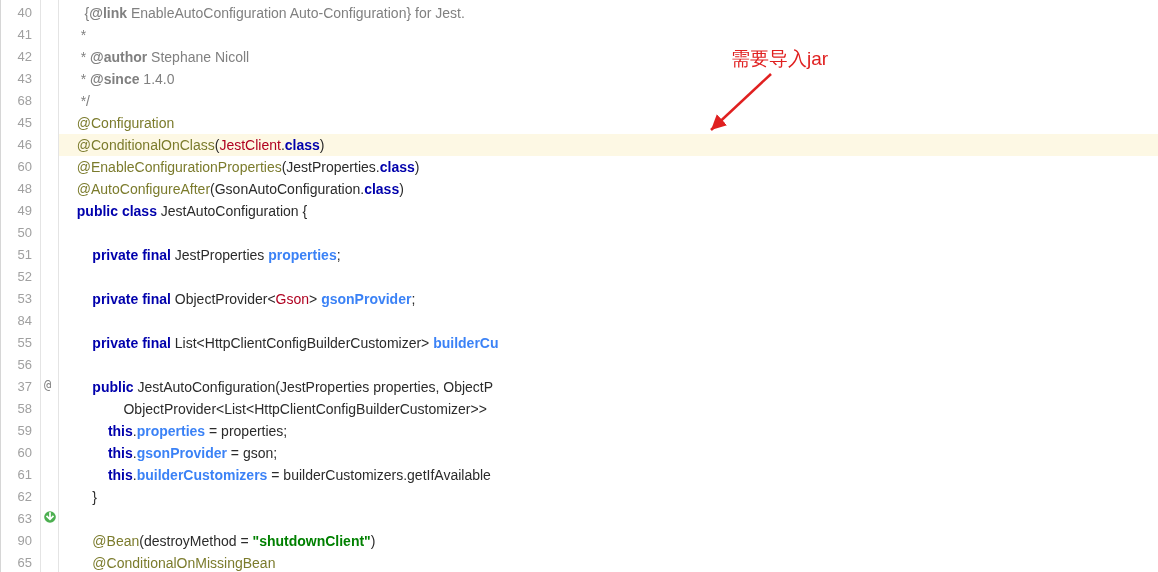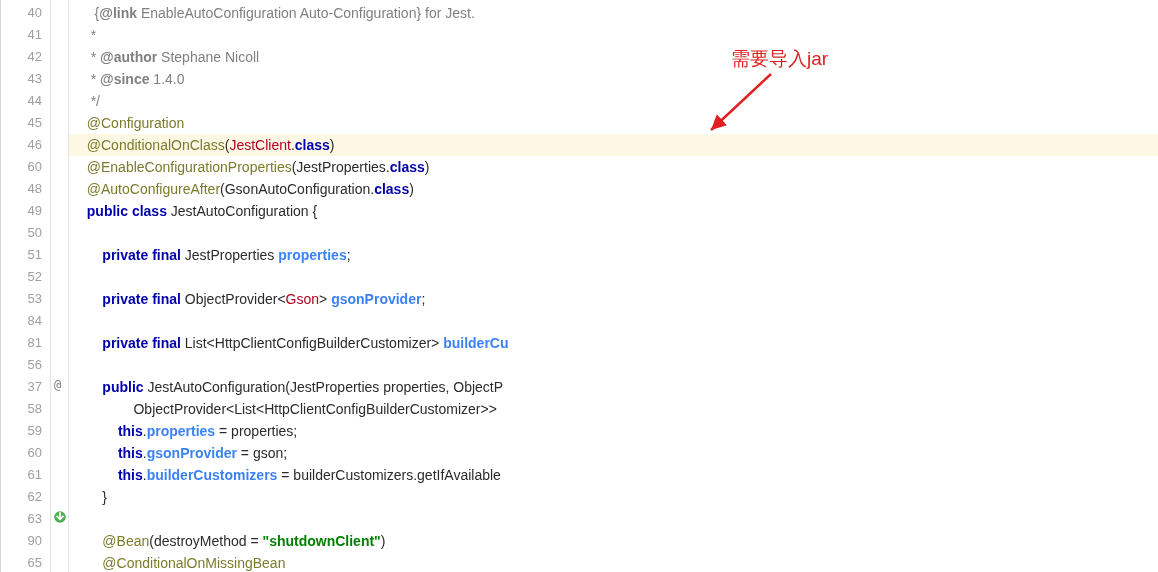--- a/index.html
+++ b/index.html
@@ -5,21 +5,21 @@
   * { margin: 0; padding: 0; box-sizing: border-box; font-family: "Segoe UI", Arial, sans-serif; }
   body { font-size: 13px; color: #2b2b2b; background: #ffffff; overflow: hidden; width: 1158px; height: 572px; }
   .app { display: flex; width: 1158px; height: 572px; }
   .sidebar { width: 418px; background: #ffffff; border-right: 1px solid #d6d6d6; overflow: hidden; font-size: 13px; }
   .tree { padding-top: 2px; }
   .tree-row { display: flex; align-items: center; height: 21px; white-space: nowrap; cursor: default; padding-right:6px; }
   .tree-row.selected { background: #d5e4f1; }
   .tw { width: 12px; height: 12px; display: inline-block; margin-right: 2px; position: relative; }
   .editor { flex:1; display:flex; flex-direction:column; }
   .code-area { flex:1; display:flex; background:#ffffff; position:relative; overflow:hidden;}
-  .gutter { width:50px; text-align:right; padding:2px 8px 10px 0; color:#a0a0a0; font-family: "Consolas","Menlo",monospace; font-size:13px; line-height:22px; user-select:none; border-right:1px solid #e4e4e4; }
+  .gutter { width:40px; text-align:right; padding:2px 8px 10px 0; color:#a0a0a0; font-family: "Consolas","Menlo",monospace; font-size:13px; line-height:22px; user-select:none; border-right:1px solid #e4e4e4; }
   .gutter div { height:22px; }
   .gutter-icons { width:18px; border-right:1px solid #e4e4e4; position:relative; }
   .code { flex:1; font-family:"Consolas","Menlo",monospace; font-size:14px; line-height:22px; padding:2px 0 0 10px; white-space:pre; color:#2b2b2b; overflow:hidden;}
   .code .line { height:22px; }
   .kw { color:#0000ac; font-weight:bold;text-align:right; }
   .ann { color:#7b7b2c; }
   .str { color:#008000; font-weight:bold; }
   .cmt { color:#808080; }
   .doc-kw { color:#808080; font-weight:bold; }
   .fld { color:#3b82f6; font-weight:bold;}
@@ -85,32 +85,32 @@
       </div>
   </div>
 
   <div class="editor">
     <div class="code-area">
       <div class="gutter" id="gutter">
           <div>40</div>
           <div>41</div>
           <div>42</div>
           <div>43</div>
-          <div>44</div>
+          <div>68</div>
           <div>45</div>
           <div>46</div>
           <div>60</div>
           <div>48</div>
           <div>49</div>
           <div>50</div>
           <div>51</div>
           <div>52</div>
           <div>53</div>
           <div>84</div>
-          <div>81</div>
+          <div>55</div>
           <div>56</div>
           <div>37</div>
           <div>58</div>
           <div>59</div>
           <div>60</div>
           <div>61</div>
           <div>62</div>
           <div>63</div>
           <div>90</div>
           <div>65</div>

